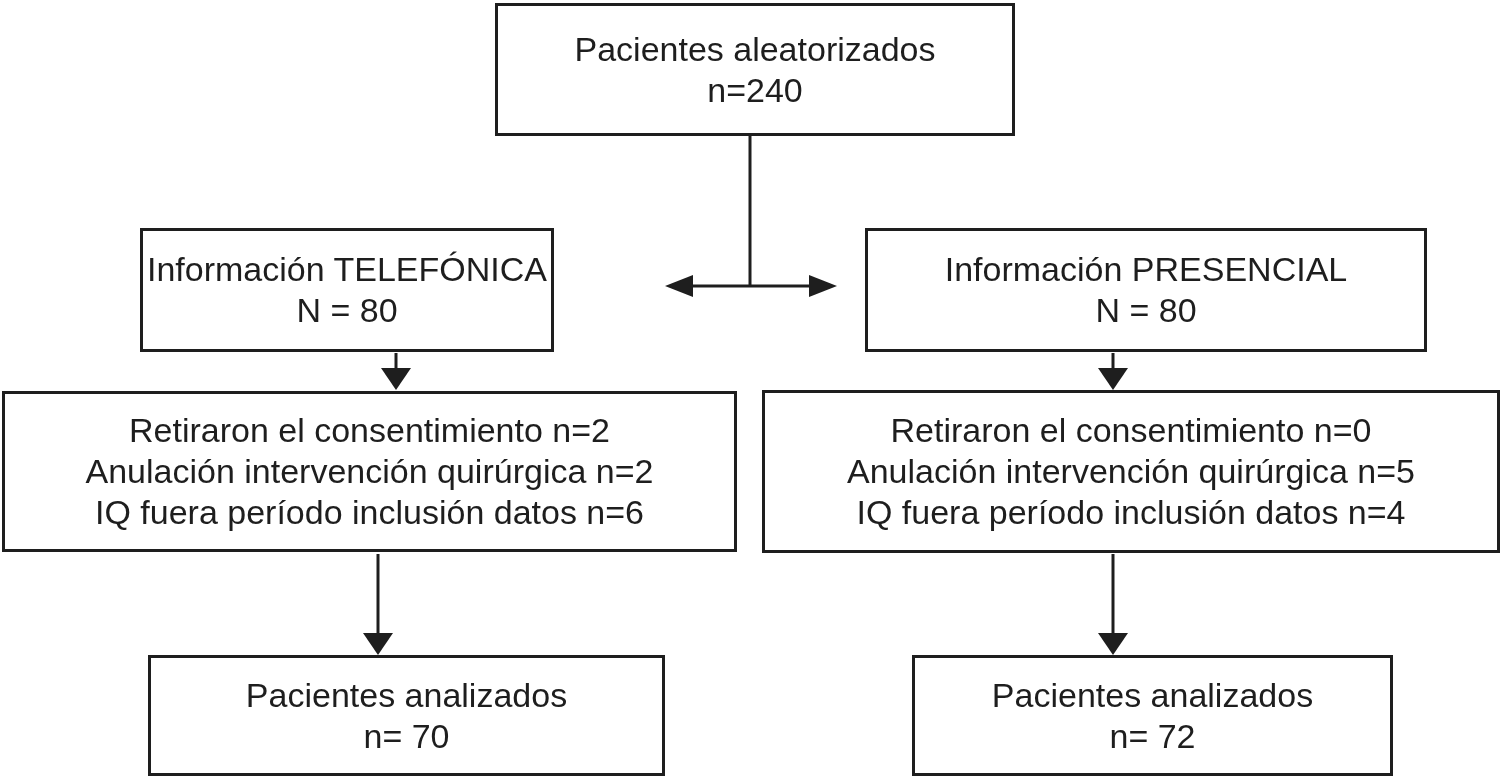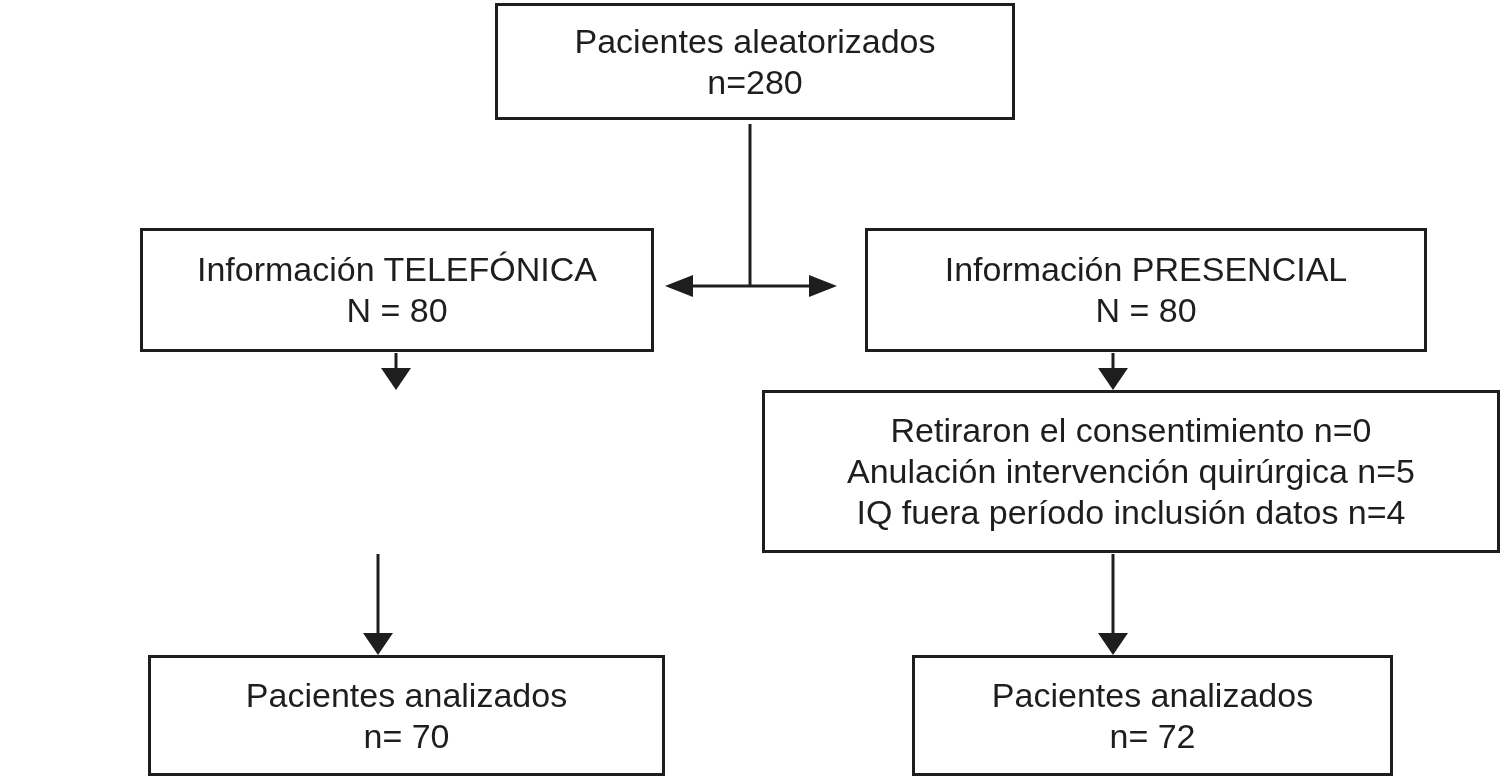--- a/index.html
+++ b/index.html
@@ -67,35 +67,40 @@
     <line x1="1113" y1="353" x2="1113" y2="370"></line>
     <polygon points="1113,390 1098,368 1128,368"></polygon>
 
     <line x1="378" y1="554" x2="378" y2="636"></line>
     <polygon points="378,655 363,633 393,633"></polygon>
 
     <line x1="1113" y1="554" x2="1113" y2="636"></line>
     <polygon points="1113,655 1098,633 1128,633"></polygon>
   </svg>
 
-  <div class="box" style="left:495px; top:3px; width:520px; height:117px;">
+  <div class="box" style="left:495px; top:3px; width:520px; height:133px;">
     <div class="line">Pacientes aleatorizados</div>
-    <div class="line">n=280</div>
+    <div class="line">n=240</div>
   </div>
 
-  <div class="box" style="left:140px; top:228px; width:514px; height:124px;">
+  <div class="box" style="left:140px; top:228px; width:414px; height:124px;">
     <div class="line">Información TELEFÓNICA</div>
     <div class="line">N = 80</div>
   </div>
 
   <div class="box" style="left:865px; top:228px; width:562px; height:124px;">
     <div class="line">Información PRESENCIAL</div>
     <div class="line">N = 80</div>
   </div>
 
+  <div class="box" style="left:2px; top:391px; width:735px; height:161px;">
+    <div class="line">Retiraron el consentimiento n=2</div>
+    <div class="line">Anulación intervención quirúrgica n=2</div>
+    <div class="line">IQ fuera período inclusión datos n=6</div>
+  </div>
 
   <div class="box" style="left:762px; top:390px; width:738px; height:163px;">
     <div class="line">Retiraron el consentimiento n=0</div>
     <div class="line">Anulación intervención quirúrgica n=5</div>
     <div class="line">IQ fuera período inclusión datos n=4</div>
   </div>
 
   <div class="box" style="left:148px; top:655px; width:517px; height:121px;">
     <div class="line">Pacientes analizados</div>
     <div class="line">n= 70</div>

